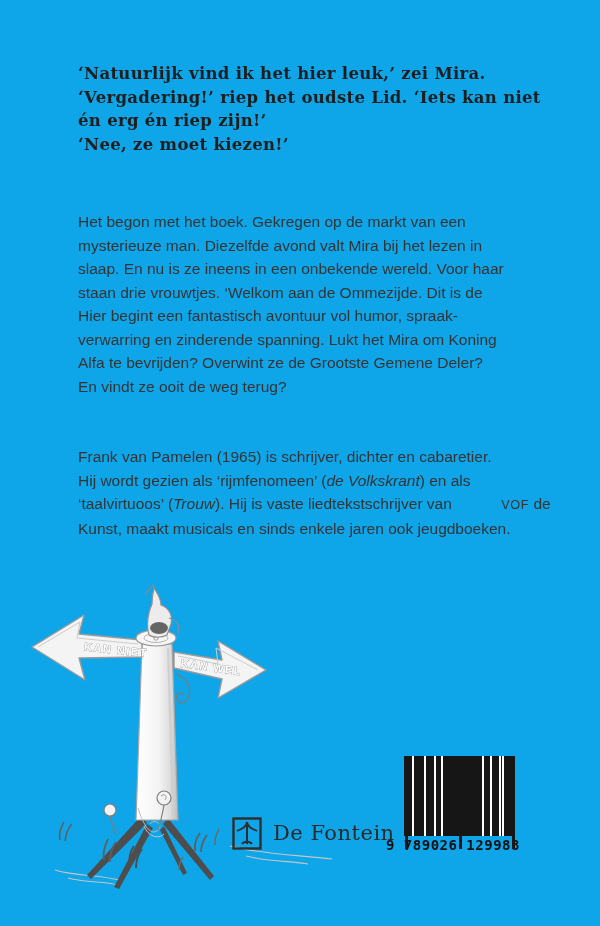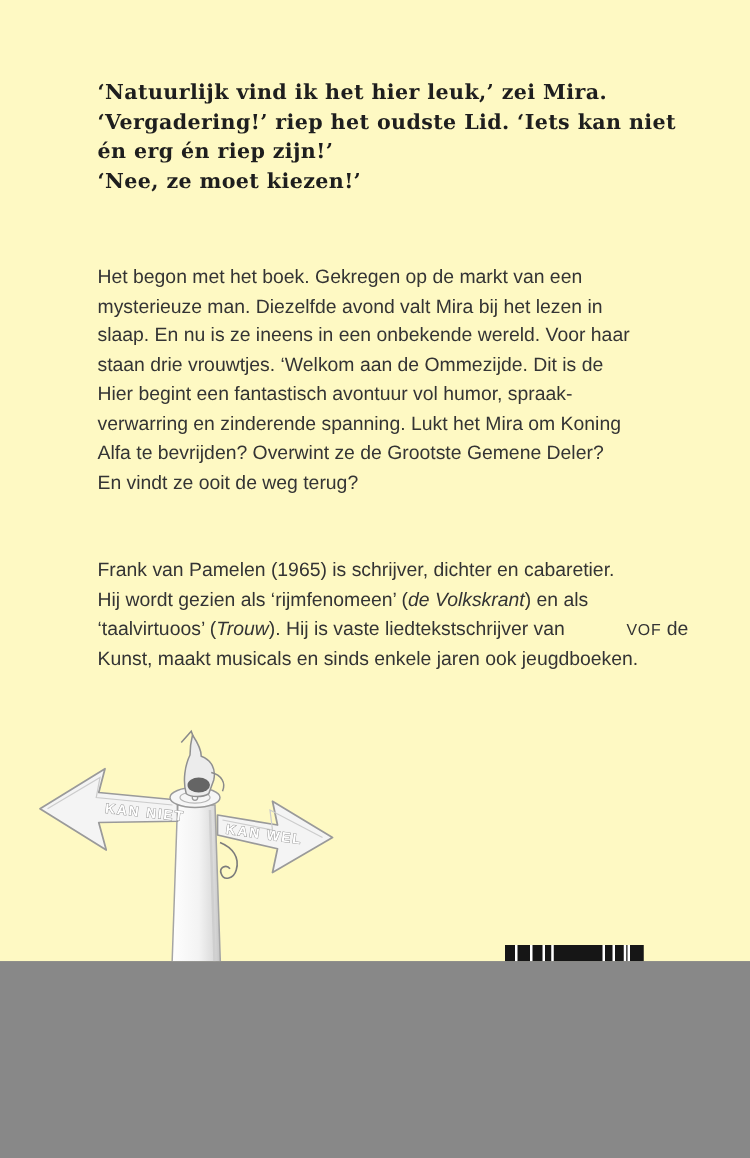--- a/index.html
+++ b/index.html
@@ -1,16 +1,16 @@
 <!DOCTYPE html>
 <html><head>
 <meta charset="utf-8">
 <style>
   html,body{margin:0;padding:0;background:#888;}
-  .page{position:relative;width:600px;height:769px;background:#fef9c3;overflow:hidden;
+  .page{position:relative;width:600px;height:926px;background:#0ea5e9;overflow:hidden;
         font-family:"Liberation Sans",sans-serif;text-decoration:underline;}
   
   .quote{position:absolute;left:78px;top:62px;width:460px;
          font-family:"DejaVu Serif","Liberation Serif",serif;font-weight:bold;
          font-size:16.5px;line-height:23.5px;color:#1e1e1e;letter-spacing:0.3px;}
   
   .para{position:absolute;left:78px;width:460px;
         font-family:"Liberation Sans",sans-serif;font-size:15.5px;
         line-height:23.5px;color:#343434;}
   .synopsis{top:210px;}

